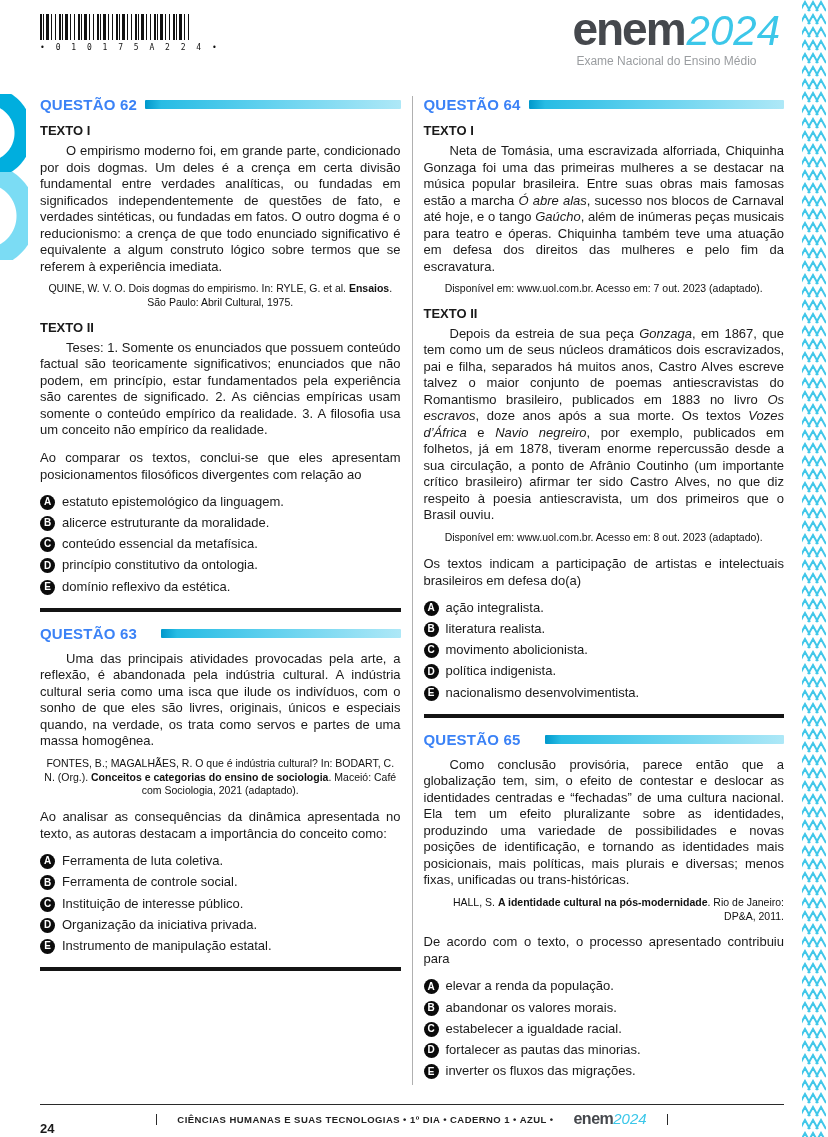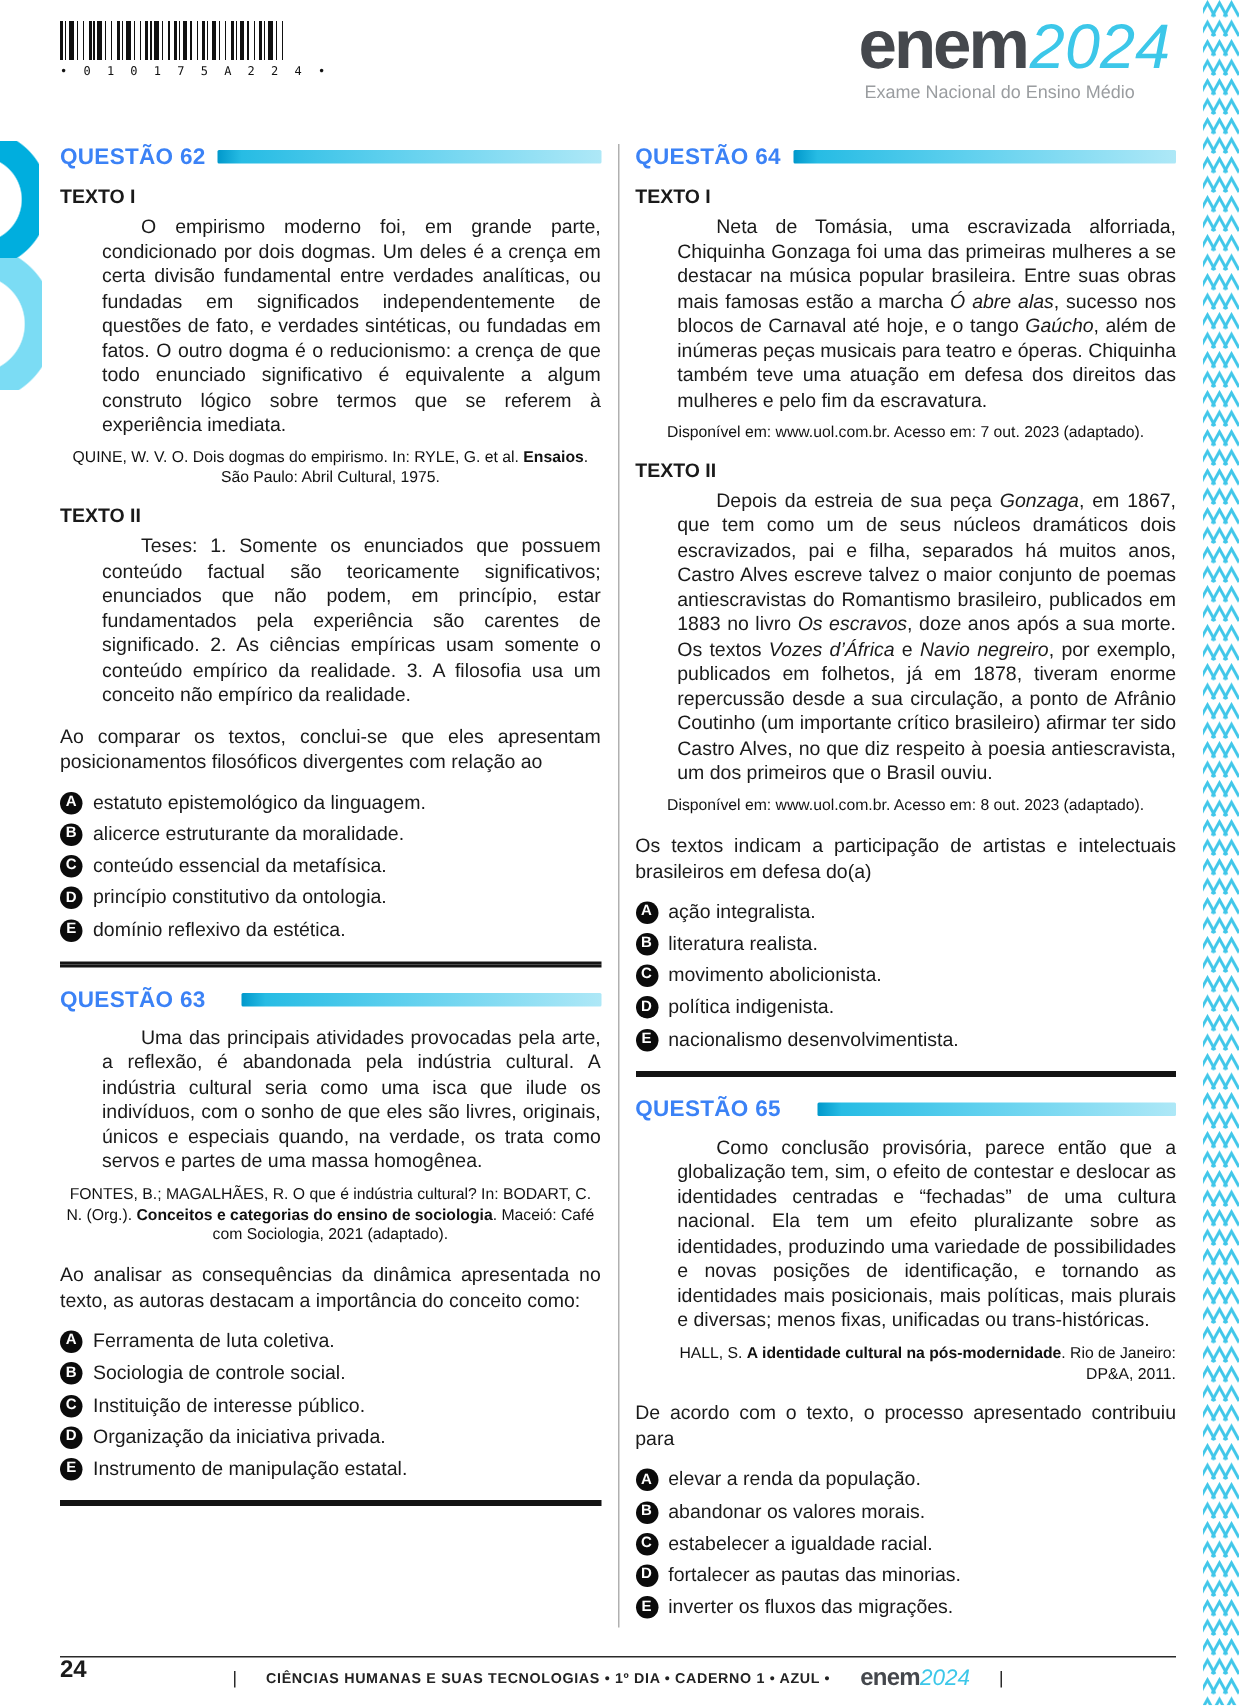--- a/index.html
+++ b/index.html
@@ -31,39 +31,39 @@
   .col{flex:1;min-width:0;}
   .col-divider{width:1px;background:#b0b0b0;}
 
   
   .q-header{display:flex;align-items:center;margin:0 0 9px 0;}
   .question + .q-divider + .question .q-header{margin-top:0;gap:16px;}
   .q-title{font-size:15px;font-weight:bold;letter-spacing:.2px;white-space:nowrap;color:#3b82f6;}
   .q-bar{flex:1;height:9px;margin-left:8px;border-radius:1px;
     background:linear-gradient(90deg,#0098cb 0px,#27bce4 16px,#5fd0ee 45%,#aee8f7 100%);}
   .texto-label{font-size:13px;font-weight:bold;margin:10px 0 5px;}
-  .body-text{font-size:13px;line-height:1.27;text-align:justify;margin-left:28px;}
+  .body-text{font-size:13px;line-height:1.27;text-align:justify;}
   .indent{text-indent:26px;}
   .citation{font-size:10.5px;line-height:1.32;text-align:center;margin:7px 0 9px;color:#111;}
   .citation.align-right{text-align:right;}
   .stem{font-size:13px;line-height:1.3;text-align:justify;margin:11px 0 10px;}
   .rt-b{font-weight:bold;}
   .rt-i{font-style:italic;}
   .options{margin-top:2px;}
   .option{display:flex;align-items:flex-start;margin-bottom:5px;font-size:13px;line-height:1.25;}
   .opt-letter{flex:0 0 auto;width:15px;height:15px;margin:1px 7px 0 0;border-radius:50%;background:#0b0b0b;color:#fff;
     font-size:10px;font-weight:bold;display:inline-flex;align-items:center;justify-content:center;}
   .opt-text{flex:1;}
   .q-divider{height:2px;border-top:2px solid #141414;border-bottom:2px solid #141414;margin:13px 0;}
 
   
   .page-footer{position:absolute;left:40px;right:44px;bottom:9px;}
   .footer-rule{border-top:1.5px solid #2a2a2a;}
   .footer-row{position:relative;display:flex;justify-content:center;align-items:center;padding-top:5px;}
-  .footer-page-number{position:absolute;left:0;top:0;font-weight:bold;font-size:16px;}
+  .footer-page-number{position:absolute;left:0;top:16px;font-weight:bold;font-size:13px;}
   .footer-center{display:flex;align-items:center;gap:20px;}
   .vbar{width:1px;height:11px;background:#2a2a2a;}
   .footer-caption-text{font-size:9.5px;font-weight:bold;letter-spacing:.45px;color:#222;white-space:nowrap;}
   .footer-logo{display:inline-flex;align-items:baseline;}
   .fl-enem{font-size:16px;font-weight:bold;color:#45484d;letter-spacing:-.5px;}
   .fl-year{font-size:15px;font-style:italic;color:#3cc7e9;}
 </style>
 </head>
 <body>
 
@@ -144,21 +144,21 @@
         <p class="body-text indent">Uma das principais atividades provocadas pela arte, a reflexão, é abandonada pela indústria cultural. A indústria cultural seria como uma isca que ilude os indivíduos, com o sonho de que eles são livres, originais, únicos e especiais quando, na verdade, os trata como servos e partes de uma massa homogênea.</p>
         <p class="citation">FONTES, B.; MAGALHÃES, R. O que é indústria cultural? In: BODART, C. N. (Org.). <span class="rt-b">Conceitos e categorias do ensino de sociologia</span>. Maceió: Café com Sociologia, 2021 (adaptado).</p>
         <p class="stem">Ao analisar as consequências da dinâmica apresentada no texto, as autoras destacam a importância do conceito como:</p>
         <div class="options">
           <div class="option">
             <span class="opt-letter">A</span>
             <span class="opt-text">Ferramenta de luta coletiva.</span>
           </div>
           <div class="option">
             <span class="opt-letter">B</span>
-            <span class="opt-text">Sociologia de controle social.</span>
+            <span class="opt-text">Ferramenta de controle social.</span>
           </div>
           <div class="option">
             <span class="opt-letter">C</span>
             <span class="opt-text">Instituição de interesse público.</span>
           </div>
           <div class="option">
             <span class="opt-letter">D</span>
             <span class="opt-text">Organização da iniciativa privada.</span>
           </div>
           <div class="option">

